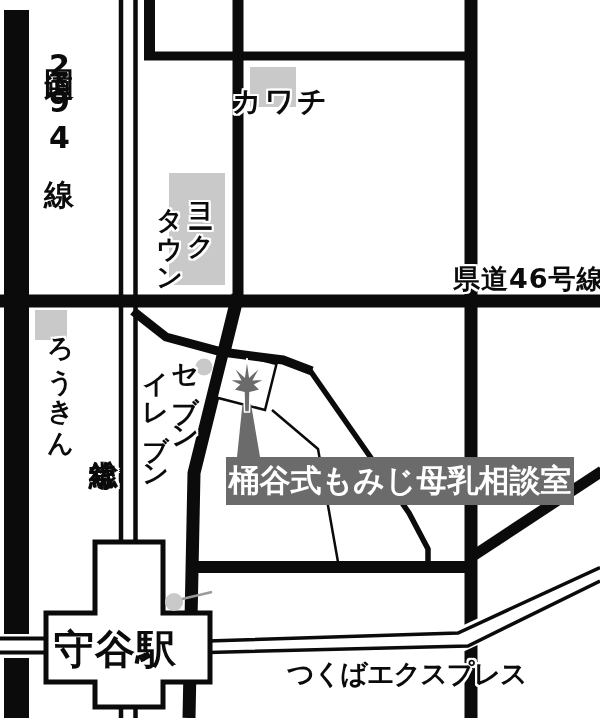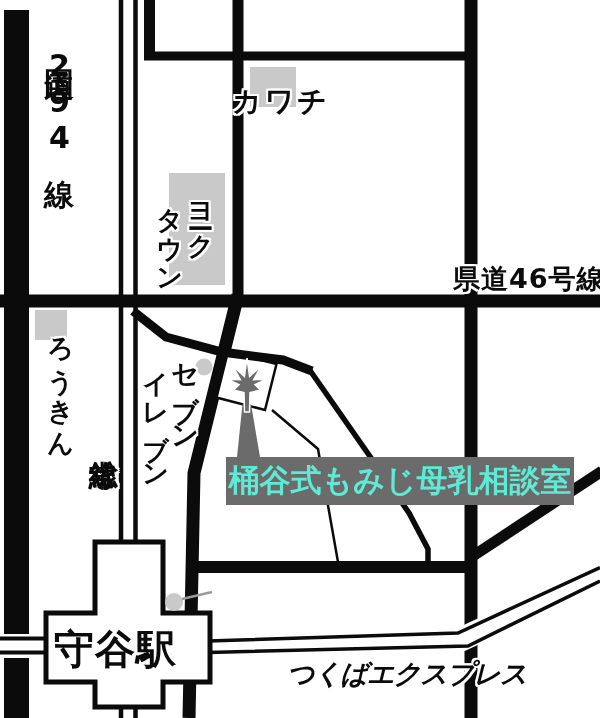--- a/index.html
+++ b/index.html
@@ -16,24 +16,24 @@
   .lab-kawachi{left:232px;top:70px;font-size:29px;letter-spacing:3px;margin-top:12px;}
   .lab-york1{left:184px;top:184px;font-size:26px;letter-spacing:1px;}
   .lab-york2{left:153px;top:188px;font-size:26px;letter-spacing:1px;}
   .lab-pref46{left:453px;top:261px;font-size:27px;letter-spacing:1px;}
   .lab-rokin{left:44px;top:318px;font-size:26px;letter-spacing:2px;}
   .lab-seven1{left:167px;top:344px;font-size:27px;letter-spacing:1px;}
   .lab-seven2{left:139px;top:354px;font-size:26px;letter-spacing:1px;}
   .lab-joso{left:84px;top:437px;font-size:29px;letter-spacing:1px;}
   .lab-toyoko{left:210px;top:580px;font-size:28px;letter-spacing:0px;}
   .lab-station{left:54px;top:622px;width:150px;font-size:40px;letter-spacing:1px;}
-  .lab-tx{left:287px;top:656px;font-size:27px;letter-spacing:-1px;font-style:italic;}
+  .lab-tx{left:287px;top:656px;font-size:27px;letter-spacing:-1px;}
   .dest-box{position:absolute;z-index:2;left:226px;top:457px;width:348px;height:48px;
             background:#6b6b6b;display:flex;align-items:center;justify-content:center;}
-  .dest-box span{color:#5eead4;font-weight:bold;font-size:31px;letter-spacing:0px;white-space:nowrap;
+  .dest-box span{color:#ffffff;font-weight:bold;font-size:31px;letter-spacing:0px;white-space:nowrap;
                  font-family:"DejaVu Sans","Liberation Sans",sans-serif;}
 </style>
 </head>
 <body>
 
 <div id="stage">
 
   <svg id="mapsvg" width="600" height="718" viewBox="0 0 600 718">
 
     <g>

